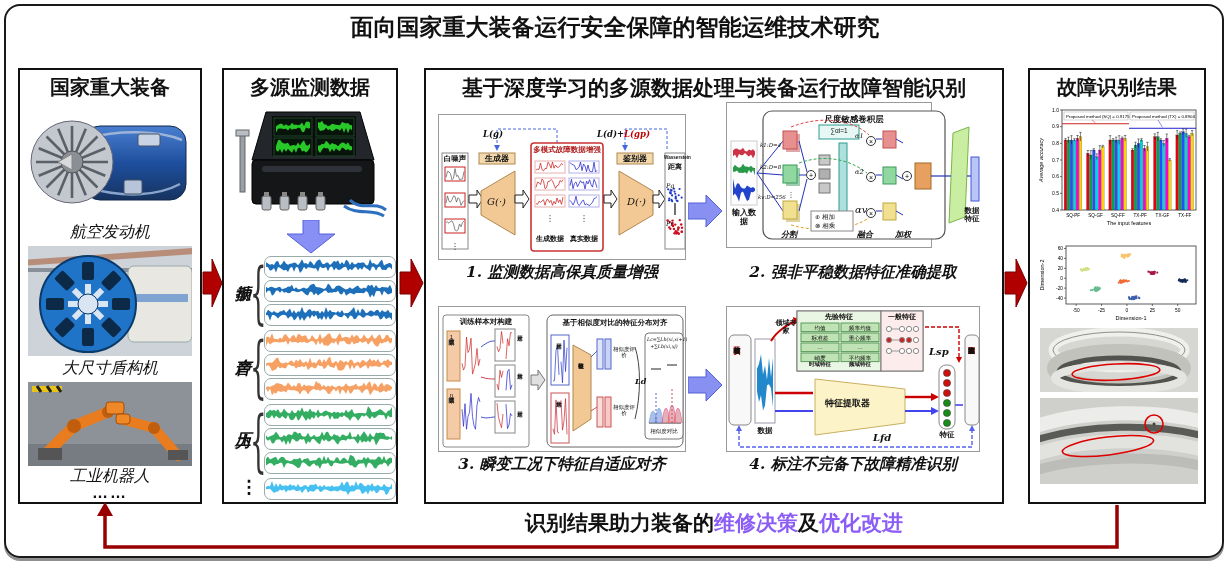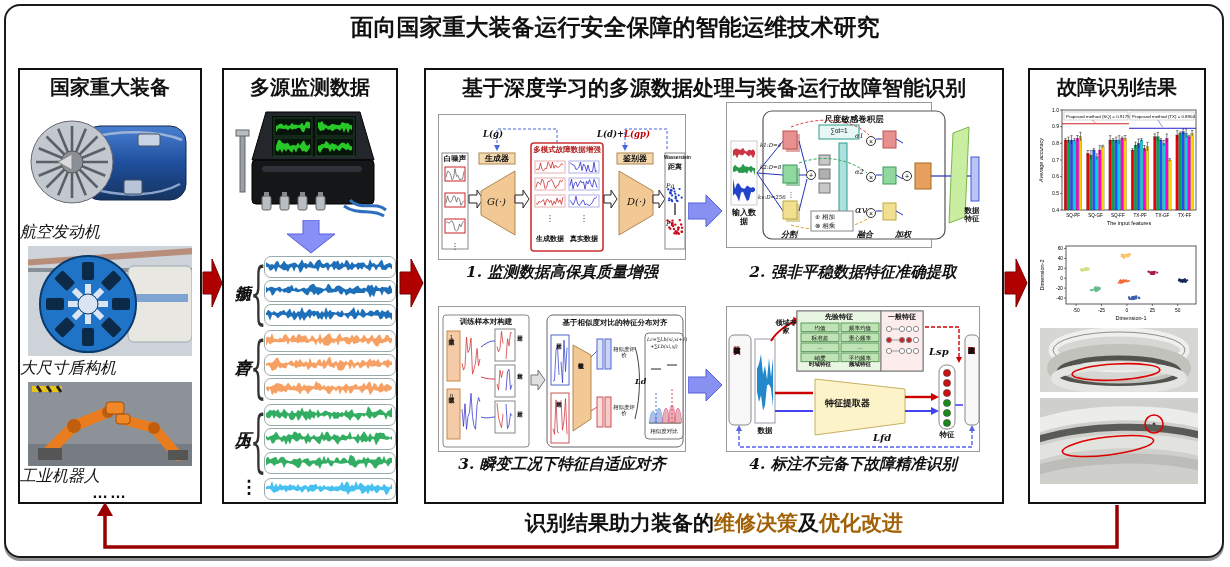--- a/index.html
+++ b/index.html
@@ -5,32 +5,32 @@
   html,body{margin:0;padding:0;background:#fff;}
   .stage{position:relative;width:1230px;height:567px;background:#fff;overflow:hidden;
          font-family:"Liberation Sans",sans-serif;color:#111;}
   .frame{position:absolute;left:4px;top:4px;width:1216px;height:550px;border:2px solid #1a1a1a;
          border-radius:16px;box-shadow:0 3px 0 #909090;}
   .fig-title{position:absolute;top:12px;left:0;right:0;text-align:center;font-size:23px;font-weight:bold;}
   .panel{position:absolute;top:68px;height:436px;border:2px solid #111;background:#fff;box-sizing:border-box;}
   .ptitle{position:absolute;top:4px;left:0;right:0;text-align:center;font-size:20px;font-weight:bold;}
   .kai{font-family:"DejaVu Serif",serif;font-style:italic;}
   .photo{position:absolute;overflow:hidden;background:#eee;}
-  .cap{position:absolute;left:0;right:0;text-align:left;font-size:16px;font-family:"DejaVu Serif",serif;font-style:italic;}
+  .cap{position:absolute;left:0;right:0;text-align:center;font-size:16px;font-family:"DejaVu Serif",serif;font-style:italic;}
   .dots{position:absolute;left:0;right:0;text-align:center;font-size:16px;font-weight:bold;letter-spacing:2px;}
   .mcap{position:absolute;text-align:center;font-size:15.5px;font-weight:bold;
         font-family:"DejaVu Serif",serif;font-style:italic;}
   .module{position:absolute;border:1.5px solid #9a9a9a;background:#fff;box-sizing:border-box;}
   .module svg{position:absolute;left:0;top:0;}
   .mt{position:absolute;line-height:1.08;white-space:nowrap;color:#111;}
   .vt{writing-mode:vertical-rl;text-orientation:upright;white-space:normal;line-height:1;}
   .ser{font-family:"DejaVu Serif",serif;font-style:italic;}
   .b{font-weight:bold;}
   .red{color:#c00000;}
-  .blue-t{color:#a16207;}
+  .blue-t{color:#8b5cf6;}
   .overlay{position:absolute;left:0;top:0;pointer-events:none;}
   .bottom-note{position:absolute;top:509px;left:404px;width:620px;text-align:center;
                font-size:21px;font-weight:bold;}
   .strip{position:absolute;height:20px;border:1px solid #9aa;border-radius:7px;background:#fff;overflow:hidden;}
   .brace{position:absolute;font-size:26px;color:#333;transform-origin:left center;font-family:"DejaVu Serif",serif;}
   .siglabel{position:absolute;font-size:16px;font-weight:bold;font-family:"DejaVu Serif",serif;font-style:italic;
             writing-mode:vertical-rl;text-orientation:upright;}
   svg text{font-family:"Liberation Sans",sans-serif;}
 </style>
 </head>

